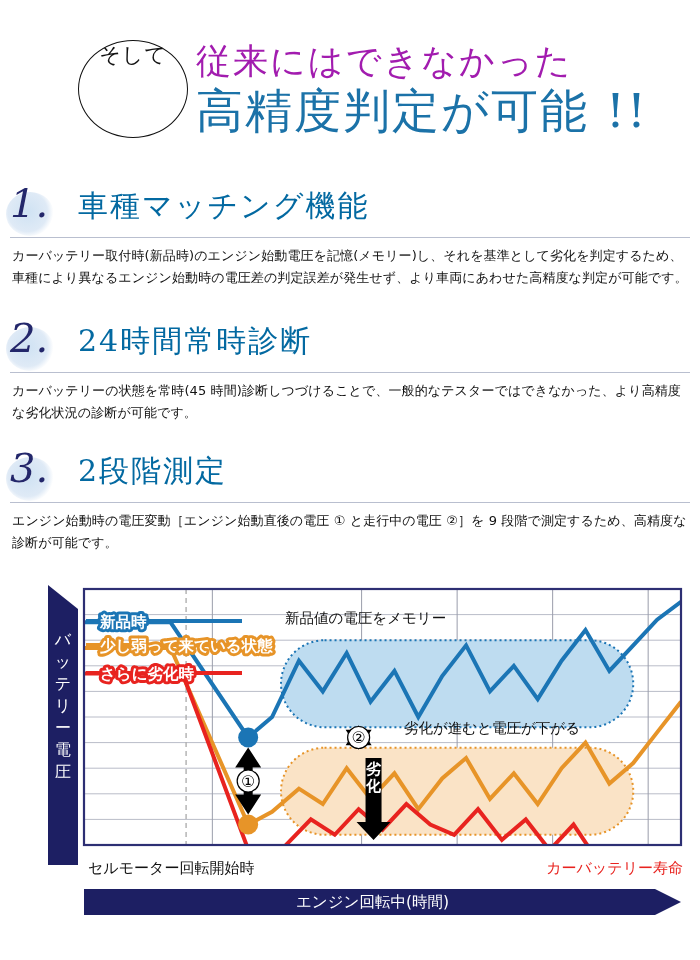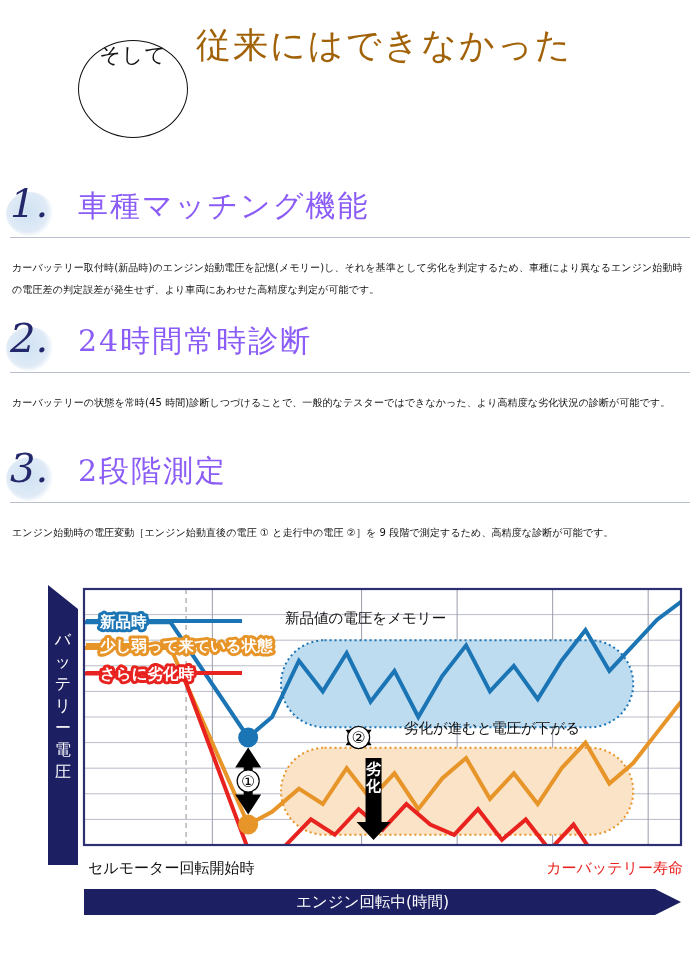--- a/index.html
+++ b/index.html
@@ -16,23 +16,23 @@
   .ellipse-badge{
     position:absolute;left:78px;top:22px;width:108px;height:96px;
     border:1.6px solid #111;border-radius:50%;
     display:flex;align-items:flex-start;justify-content:center;
   }
   .ellipse-badge span{
     font-family:"DejaVu Serif","Liberation Serif",serif;
     font-size:21px;color:#111;letter-spacing:1px;
   }
   .head-line1{
-    position:absolute;left:196px;top:4px;
+    position:absolute;left:196px;top:20px;
     font-family:"DejaVu Serif","Liberation Serif",serif;
-    font-size:35px;color:#a16207;letter-spacing:2px;white-space:nowrap;
+    font-size:35px;color:#a21caf;letter-spacing:2px;white-space:nowrap;
   }
   .head-line2{
     position:absolute;left:196px;top:62px;
     font-family:"DejaVu Serif","Liberation Serif",serif;
     font-size:47px;color:#1b72a8;letter-spacing:2px;white-space:nowrap;
     font-weight:400;
   }
 
   
   .section{position:absolute;left:0;width:700px;}
@@ -45,46 +45,47 @@
   }
   .sec-blob{
     position:absolute;left:6px;top:2px;width:48px;height:44px;
     border-radius:50%;
     background:radial-gradient(circle at 45% 45%,#cfe2f3 0%,#dfeaf6 55%,rgba(255,255,255,0) 72%);
     z-index:1;
   }
   .sec-title{
     position:absolute;left:78px;top:-4px;
     font-family:"DejaVu Serif","Liberation Serif",serif;
-    font-size:30px;color:#8b5cf6;letter-spacing:2px;white-space:nowrap;
+    font-size:30px;color:#0369a1;letter-spacing:2px;white-space:nowrap;
     z-index:3;
   }
   .sec-rule{
     position:absolute;left:10px;top:47px;width:680px;height:1px;
     background:#b9bfcf;
   }
   .sec-body{
     position:absolute;left:12px;top:55px;width:676px;
-    font-size:10px;line-height:22px;color:#111;letter-spacing:0.1px;margin-top:12px;
+    font-size:13px;line-height:22px;color:#111;letter-spacing:0.1px;
   }
 
   
   .chart-wrap{position:absolute;left:0;top:572px;width:700px;height:360px;}
   .chart-svg{display:block;}
 </style>
 </head>
 <body>
 
 <div class="page">
 
   <div class="header">
     <div class="ellipse-badge">
       <span>そして</span>
     </div>
     <div class="head-line1">従来にはできなかった</div>
+    <div class="head-line2">高精度判定が可能 !!</div>
   </div>
 
   <div class="section" style="top:190px;">
     <div class="sec-blob"></div>
     <div class="sec-num">1.</div>
     <div class="sec-title">車種マッチング機能</div>
     <div class="sec-rule"></div>
     <div class="sec-body">カーバッテリー取付時(新品時)のエンジン始動電圧を記憶(メモリー)し、それを基準として劣化を判定するため、車種により異なるエンジン始動時の電圧差の判定誤差が発生せず、より車両にあわせた高精度な判定が可能です。</div>
   </div>
 

